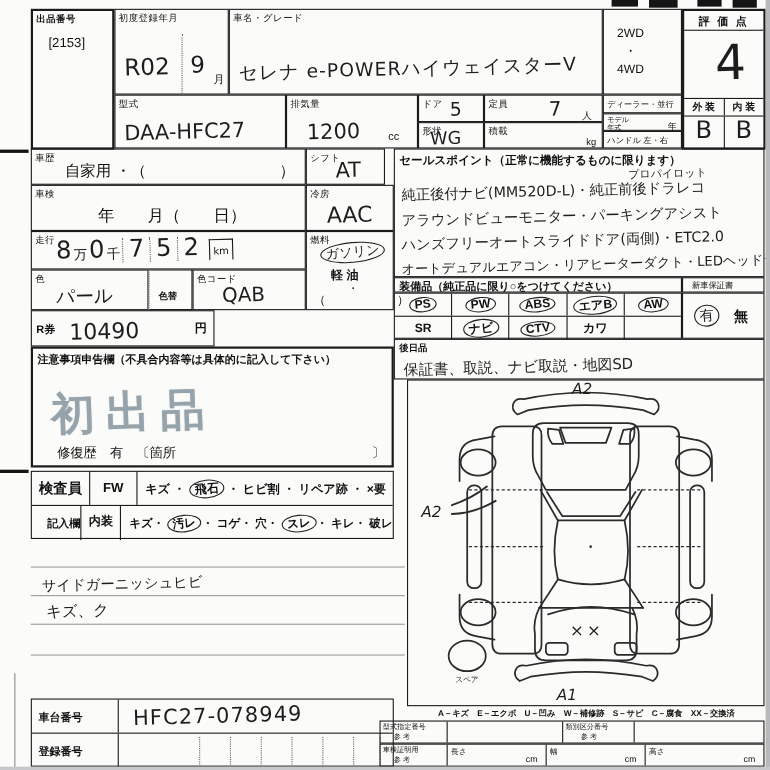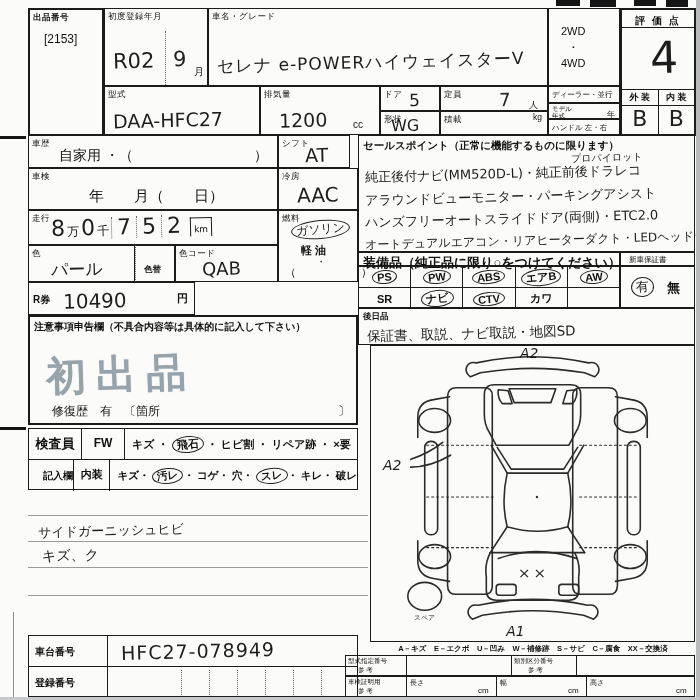--- a/index.html
+++ b/index.html
@@ -102,21 +102,21 @@
     <span class="lbl">形状</span>
     <span class="abs hw tilt" style="left:10px;top:4px;font-size:16px">WG</span>
   </div>
   <div class="cell" style="left:440px;top:86px;width:108px;height:25px">
     <span class="lbl">定員</span>
     <span class="abs hw tilt" style="left:58px;top:2px;font-size:18px">7</span>
     <span class="abs print" style="left:88px;top:12px;font-size:9px">人</span>
   </div>
   <div class="cell" style="left:440px;top:111px;width:108px;height:24px">
     <span class="lbl">積載</span>
-    <span class="abs print" style="left:92px;top:0;font-size:8.5px">kg</span>
+    <span class="abs print" style="left:92px;top:12px;font-size:8.5px">kg</span>
   </div>
   <div class="cell" style="left:548px;top:86px;width:72px;height:17px">
     <span class="abs print" style="left:3px;top:3px;font-size:7.5px">ディーラー・並行</span>
   </div>
   <div class="cell" style="left:548px;top:103px;width:72px;height:16px">
     <span class="abs print" style="left:3px;top:1px;font-size:6.5px">モデル</span>
     <span class="abs print" style="left:3px;top:8px;font-size:6.5px">年式</span>
     <span class="abs print" style="left:58px;top:5px;font-size:8px">年</span>
   </div>
   <div class="cell" style="left:548px;top:119px;width:72px;height:16px">
@@ -245,21 +245,21 @@
   <div class="cell" style="left:358px;top:135px;width:337px;height:117px">
     <span class="abs print" style="left:4px;top:3px;font-size:10.5px;font-weight:bold">セールスポイント（正常に機能するものに限ります）</span>
     <span class="abs hw tilt" style="left:212px;top:15px;font-size:10px">プロパイロット</span>
     <span class="abs hw tilt" style="left:6px;top:29px;font-size:13px">純正後付ナビ(MM520D-L)・純正前後ドラレコ</span>
     <span class="abs hw tilt" style="left:6px;top:52px;font-size:13px">アラウンドビューモニター・パーキングアシスト</span>
     <span class="abs hw tilt" style="left:6px;top:74px;font-size:13px">ハンズフリーオートスライドドア(両側)・ETC2.0</span>
     <span class="abs hw tilt" style="left:6px;top:96px;font-size:12px">オートデュアルエアコン・リアヒーターダクト・LEDヘッドライト</span>
   </div>
 
   <div class="cell" style="left:358px;top:252px;width:262px;height:14px">
-    <span class="abs print" style="left:4px;top:1px;font-size:13px;font-weight:bold">装備品（純正品に限り○をつけてください）</span>
+    <span class="abs print" style="left:4px;top:1px;font-size:10px;font-weight:bold">装備品（純正品に限り○をつけてください）</span>
   </div>
   <div class="cell" style="left:620px;top:252px;width:75px;height:14px">
     <span class="abs print" style="left:8px;top:2px;font-size:7.5px">新車保証書</span>
   </div>
 
   <div class="cell" style="left:358px;top:266px;width:262px;height:42px">
     <div class="eqrow">
       <span class="eqcell">
           <span class="oval">PS</span>
         </span>

